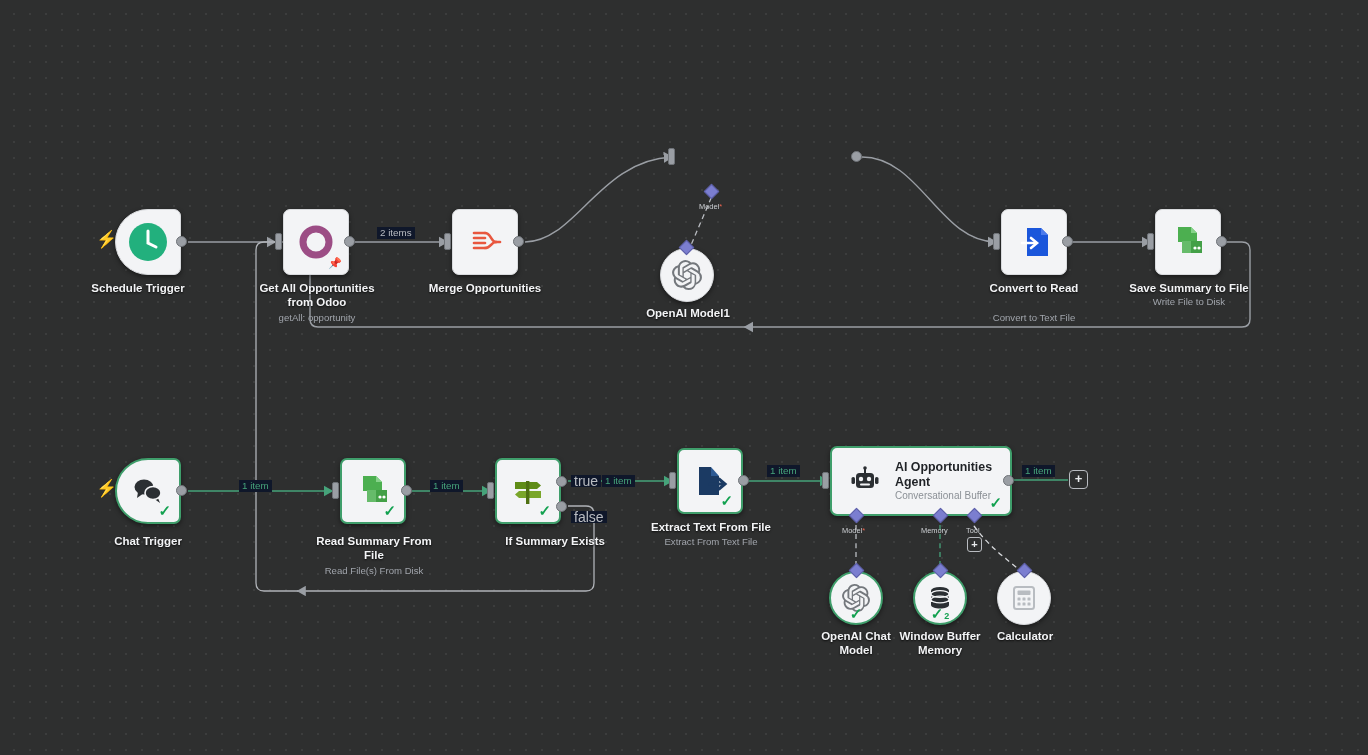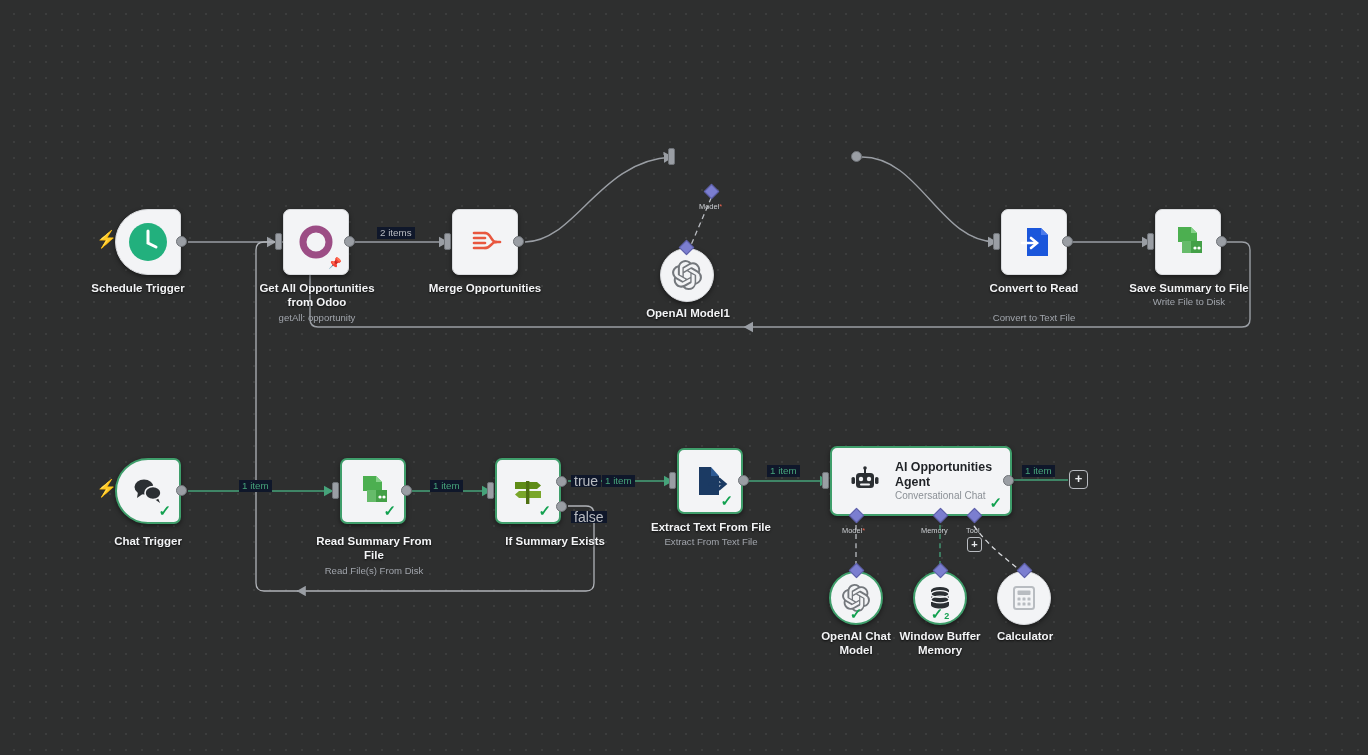--- a/index.html
+++ b/index.html
@@ -329,21 +329,21 @@
         <rect x="27" y="13" width="3.5" height="7" rx="1.6" fill="#2b2f33"></rect>
         <rect x="16" y="4" width="2" height="5" fill="#2b2f33"></rect>
         <circle cx="17" cy="4" r="1.8" fill="#2b2f33"></circle>
         <circle cx="13" cy="15" r="2.2" fill="#f3f4f6"></circle>
         <circle cx="21" cy="15" r="2.2" fill="#f3f4f6"></circle>
         <rect x="12" y="19.5" width="10" height="2" rx="1" fill="#f3f4f6"></rect>
       </svg>
     </span>
     <div>
       <div class="ntitle">AI Opportunities Agent</div>
-      <div class="nsubin">Conversational Chat</div>
+      <div class="nsubin">Conversational Buffer</div>
     </div>
     <span class="chk">✓</span>
   </div>
   <div class="port-in" style="left:822px; top:472px;"></div>
   <div class="port-out" style="left:1003px; top:475px;"></div>
   <div class="elabel green" style="left:1022px; top:465px;">1 item</div>
   <div class="plusbtn" style="left:1069px; top:470px;">+</div>
 
   <div class="diamond" style="left:851px; top:510px;"></div>
   <div class="subport-label" style="left:842px; top:526px;">

